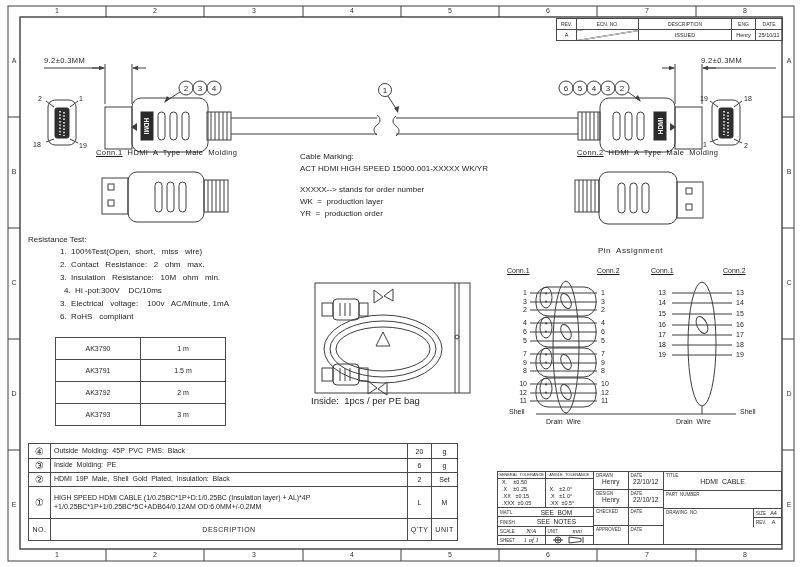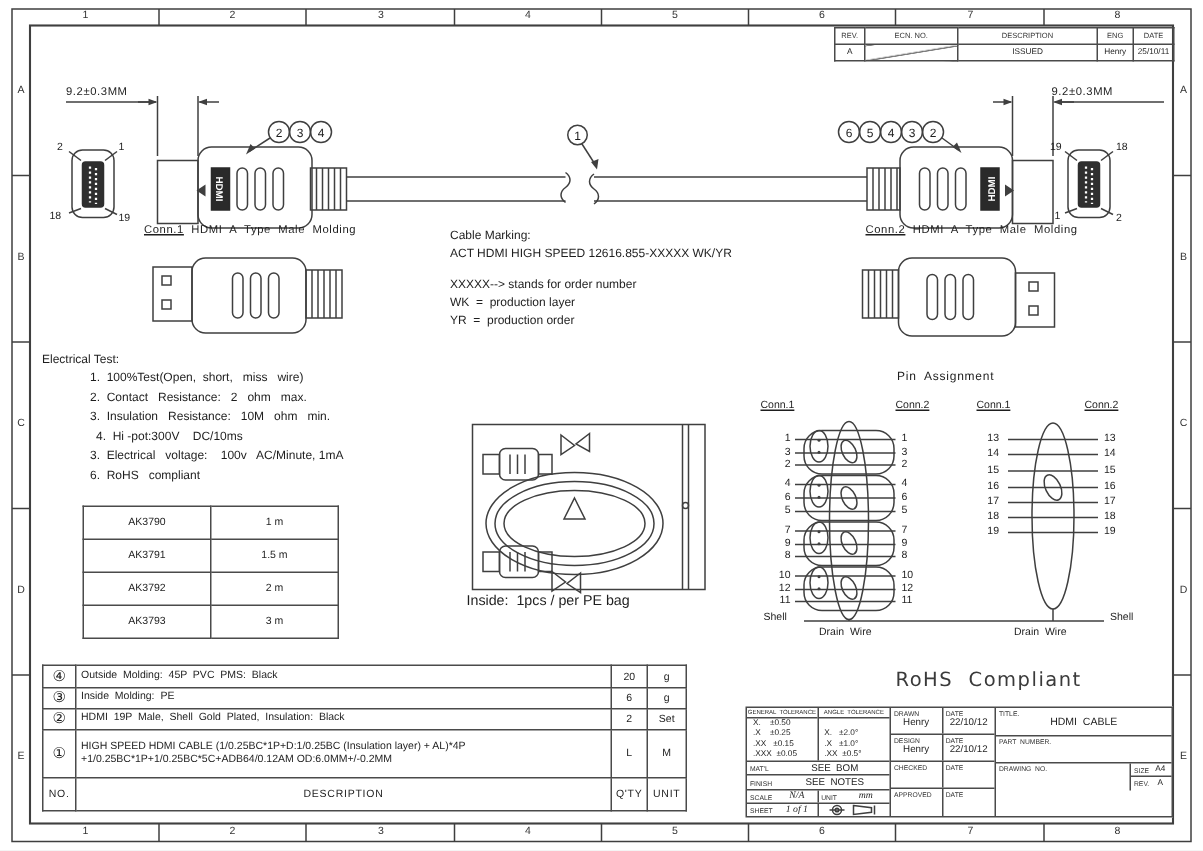--- a/index.html
+++ b/index.html
@@ -385,28 +385,28 @@
   <span class="t f7" style="left:700px;top:94px">19</span>
   <span class="t f7" style="left:744px;top:94px">18</span>
   <span class="t f7" style="left:703px;top:140px">1</span>
   <span class="t f7" style="left:744px;top:141px">2</span>
 
   <div class="t f75" style="left:96px;top:148px"><span class="u">Conn.1</span><span>  HDMI  A  Type  Male  Molding</span></div>
   <div class="t f75" style="left:577px;top:148px"><span class="u">Conn.2</span><span>  HDMI  A  Type  Male  Molding</span></div>
 
   <div>
     <div class="t f8" style="left:300px;top:152px">Cable Marking:</div>
-    <div class="t f8" style="left:300px;top:164px">ACT HDMI HIGH SPEED 12616.855-XXXXX WK/YR</div>
+    <div class="t f8" style="left:300px;top:164px">ACT HDMI HIGH SPEED 15000.001-XXXXX WK/YR</div>
     <div class="t f8" style="left:300px;top:185px">XXXXX--&gt; stands for order number</div>
     <div class="t f8" style="left:300px;top:197px">WK  =  production layer</div>
     <div class="t f8" style="left:300px;top:209px">YR  =  production order</div>
   </div>
 
   <div>
-    <div class="t f8" style="left:28px;top:235px">Electrical Test:</div>
+    <div class="t f8" style="left:28px;top:235px">Resistance Test:</div>
     <div class="t f8" style="left:60px;top:247px">1.  100%Test(Open,  short,   miss   wire)</div>
     <div class="t f8" style="left:60px;top:260px">2.  Contact   Resistance:   2   ohm   max.</div>
     <div class="t f8" style="left:60px;top:273px">3.  Insulation   Resistance:   10M   ohm   min.</div>
     <div class="t f8" style="left:64px;top:286px">4.  Hi -pot:300V    DC/10ms</div>
     <div class="t f8" style="left:60px;top:299px">3.  Electrical   voltage:    100v   AC/Minute, 1mA</div>
     <div class="t f8" style="left:60px;top:312px">6.  RoHS   compliant</div>
   </div>
 
   <table class="grid len" style="left:55px;top:337px;width:170px">
     <colgroup>
@@ -525,21 +525,20 @@
     </tr>
     <tr style="height:22px">
       <td class="foot">NO.</td>
       <td class="foot">DESCRIPTION</td>
       <td class="foot">Q'TY</td>
       <td class="foot">UNIT</td>
     </tr>
   </tbody>
     </table>
 
-  <div class="rohs">RoHS  Compliant</div>
 
   <div class="tb">
     <div class="tbc1">
       <div class="tolrow">
         <div class="tolcol">
           <span class="tolhead">GENERAL  TOLERANCE</span>
           <div class="tolline">X.    ±0.50</div>
           <div class="tolline">.X    ±0.25</div>
           <div class="tolline">.XX   ±0.15</div>
           <div class="tolline">.XXX  ±0.05</div>

